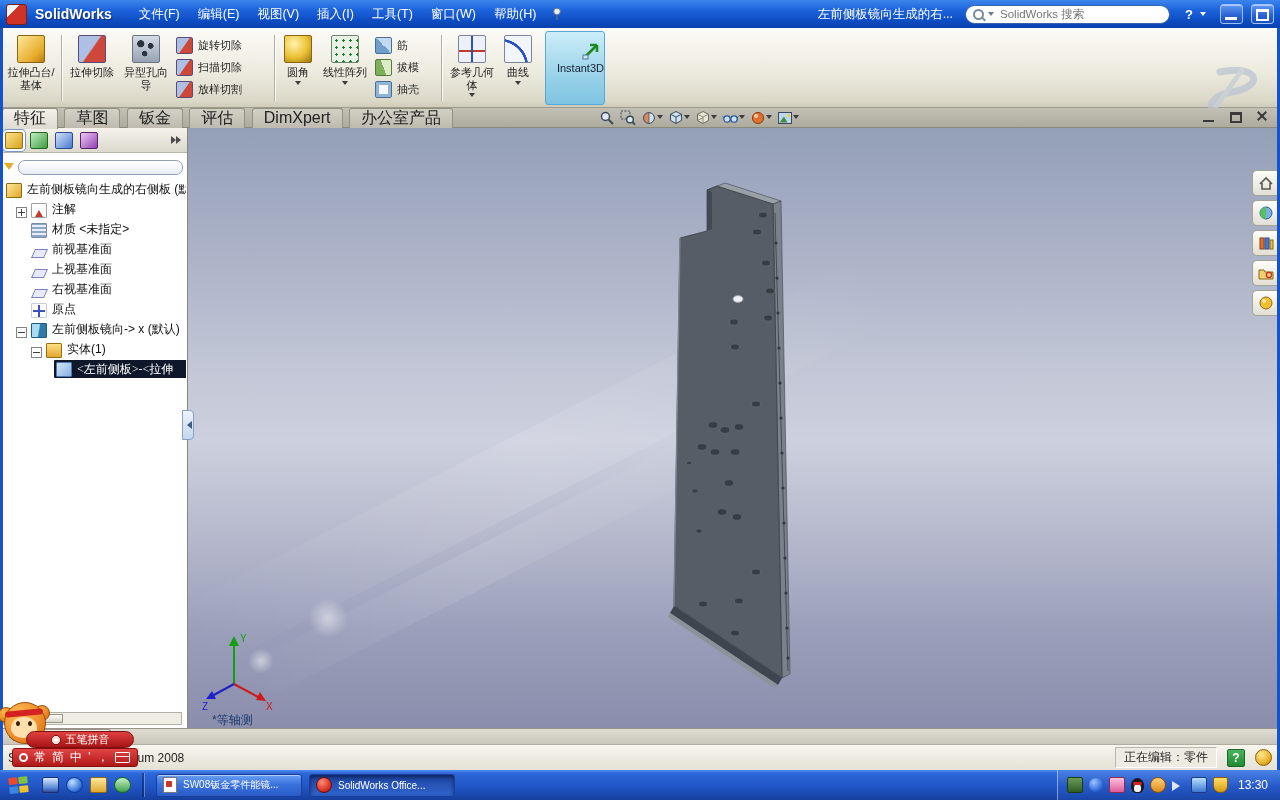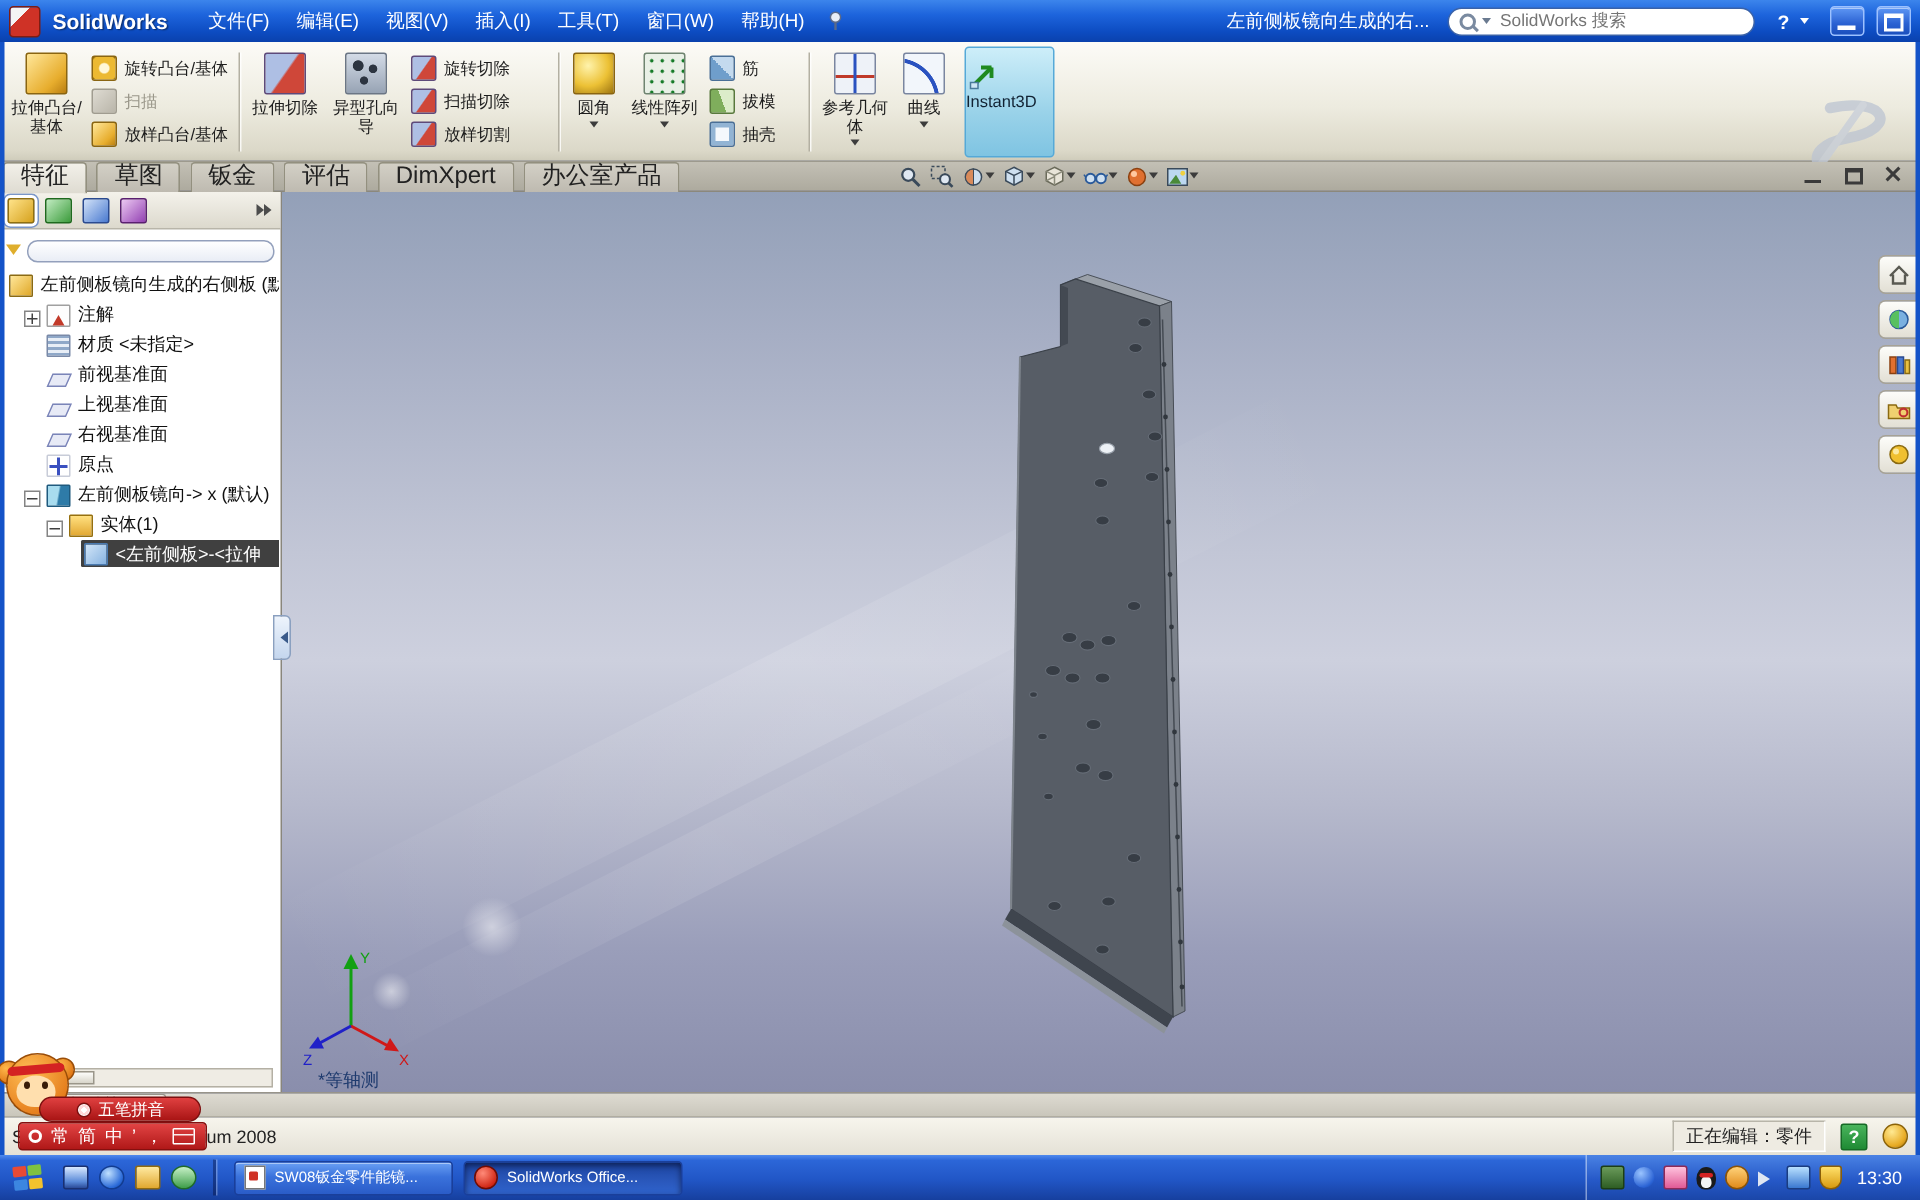--- a/index.html
+++ b/index.html
@@ -41,21 +41,21 @@
   .ric{width:26px;height:26px;margin-bottom:3px;border-radius:2px;flex:none;}
   .rstack{display:flex;flex-direction:column;padding-top:4px;gap:1px;width:98px;flex:none;}
   .rsmall{display:flex;align-items:center;gap:5px;height:21px;font-size:11px;color:#1d1d1d;
     padding-left:3px;white-space:nowrap;overflow:hidden;border-radius:2px;}
   .ris{width:15px;height:15px;flex:none;border-radius:2px;}
   .vsep{width:1px;background:#b3b0a2;margin:4px 3px;box-shadow:1px 0 0 rgba(255,255,255,.8);flex:none;}
   .disab{color:#9b988b;}
   .dcaret{width:0;height:0;border:3.5px solid transparent;border-top:4px solid #3c3c3c;margin-top:2px;}
   .i3dbtn{width:58px;flex:none;margin-left:8px;border:1px solid #55a9d8;border-radius:3px;
     background:linear-gradient(180deg,#cdeef9,#99d2e9 60%,#7fc4e2);display:flex;flex-direction:column;
-    align-items:flex-start;padding-top:6px;font-size:11px;color:#123;}
+    align-items:flex-end;padding-top:6px;font-size:11px;color:#123;}
   .dsmark{position:absolute;right:6px;top:32px;opacity:.75;}
 
   
   .g-gold{background:linear-gradient(135deg,#ffe79a,#e7ad2d 70%,#b97e12);border:1px solid #8a6511;}
   .g-rev{background:radial-gradient(circle at 50% 50%,#fff7d8 0 3px,#ecb932 4px 9px,#8f6a10 10px);border:1px solid #8a6511;}
   .g-grey{background:linear-gradient(135deg,#dedbd2,#b9b5a9);border:1px solid #a09c90;}
   .g-cut{background:linear-gradient(125deg,#aebfe4 48%,#cf4739 52%);border:1px solid #5e4a7a;}
   .g-holes{background:
       radial-gradient(circle at 30% 30%,#2c3440 13%,transparent 15%),
       radial-gradient(circle at 68% 38%,#2c3440 11%,transparent 13%),
@@ -128,22 +128,22 @@
   .t-annot::after{content:"";position:absolute;left:3px;top:2px;border:4px solid transparent;border-bottom:7px solid #c23a2a;}
   .t-mat{background:repeating-linear-gradient(0deg,#8fa8c8 0 2px,#e8eef6 2px 4px);border:1px solid #7a8aa8;}
   .t-plane{width:13px;height:9px;border:1px solid #7a84b8;background:rgba(185,195,228,.35);
     transform:skewX(-24deg);margin:0 6px 0 2px;flex:none;box-sizing:border-box;}
   .t-origin{background:
       linear-gradient(#3a50c0,#3a50c0) 50% 50%/2px 12px no-repeat,
       linear-gradient(#3a50c0,#3a50c0) 50% 50%/12px 2px no-repeat,#fff;border:1px solid #c8ccd8;}
   .t-mirror{background:linear-gradient(100deg,#a8dcef 46%,#2e7ba8 54%);border:1px solid #1f5a7e;}
   .t-solid{background:linear-gradient(#ffe080,#e2a832);border:1px solid #96700f;}
   .t-sheet{background:linear-gradient(135deg,#d3e6f8,#86b2e0);border:1px solid #4a7ab0;}
-  .selbox{display:flex;align-items:center;background:#404040;color:#fff;height:18px;
-    padding:0 16px 0 2px;border-radius:1px;}
+  .selbox{display:flex;align-items:center;background:#0f172a;color:#fff;height:18px;
+    padding:0 16px 0 2px;border-radius:1px;font-family:Liberation Serif, serif;}
   .hscroll{position:absolute;left:3px;bottom:3px;width:179px;height:13px;background:#efece4;
     border:1px solid #b4b0a4;box-sizing:border-box;}
   .hthumb{position:absolute;left:1px;top:1px;width:58px;height:9px;border:1px solid #9a968a;box-sizing:border-box;
     background:repeating-linear-gradient(90deg,#fdfdfb 0 2px,#c9c5ba 2px 4px) 24px 0/10px 100% no-repeat,
       linear-gradient(#fdfdfb,#d8d5ca);}
   .split{position:absolute;left:182px;top:282px;width:10px;height:28px;z-index:5;
     background:linear-gradient(#eef4fc,#c4d6ee);border:1px solid #8aa0c0;border-radius:0 4px 4px 0;
     display:flex;align-items:center;justify-content:center;}
   .ltri{width:0;height:0;border:4px solid transparent;border-right:5px solid #3a5a8a;margin-right:2px;}
 
@@ -272,34 +272,20 @@
     <span class="helpbtn">?</span>
     <span class="hcaret"></span>
     <span class="winbtn minb"></span>
     <span class="winbtn resb"></span>
   </div>
 
   <div class="ribbon">
     <div class="rlarge">
       <span class="ric g-gold"></span>
       <span>拉伸凸台/基体</span>
-    </div>
-    <div class="rstack">
-      <div class="rsmall">
-        <span class="ris g-rev"></span>
-        <span>旋转凸台/基体</span>
-      </div>
-      <div class="rsmall disab">
-        <span class="ris g-grey"></span>
-        <span>扫描</span>
-      </div>
-      <div class="rsmall">
-        <span class="ris g-gold"></span>
-        <span>放样凸台/基体</span>
-      </div>
     </div>
     <div class="vsep"></div>
     <div class="rlarge">
       <span class="ric g-cut"></span>
       <span>拉伸切除</span>
     </div>
     <div class="rlarge">
       <span class="ric g-holes"></span>
       <span>异型孔向导</span>
     </div>

